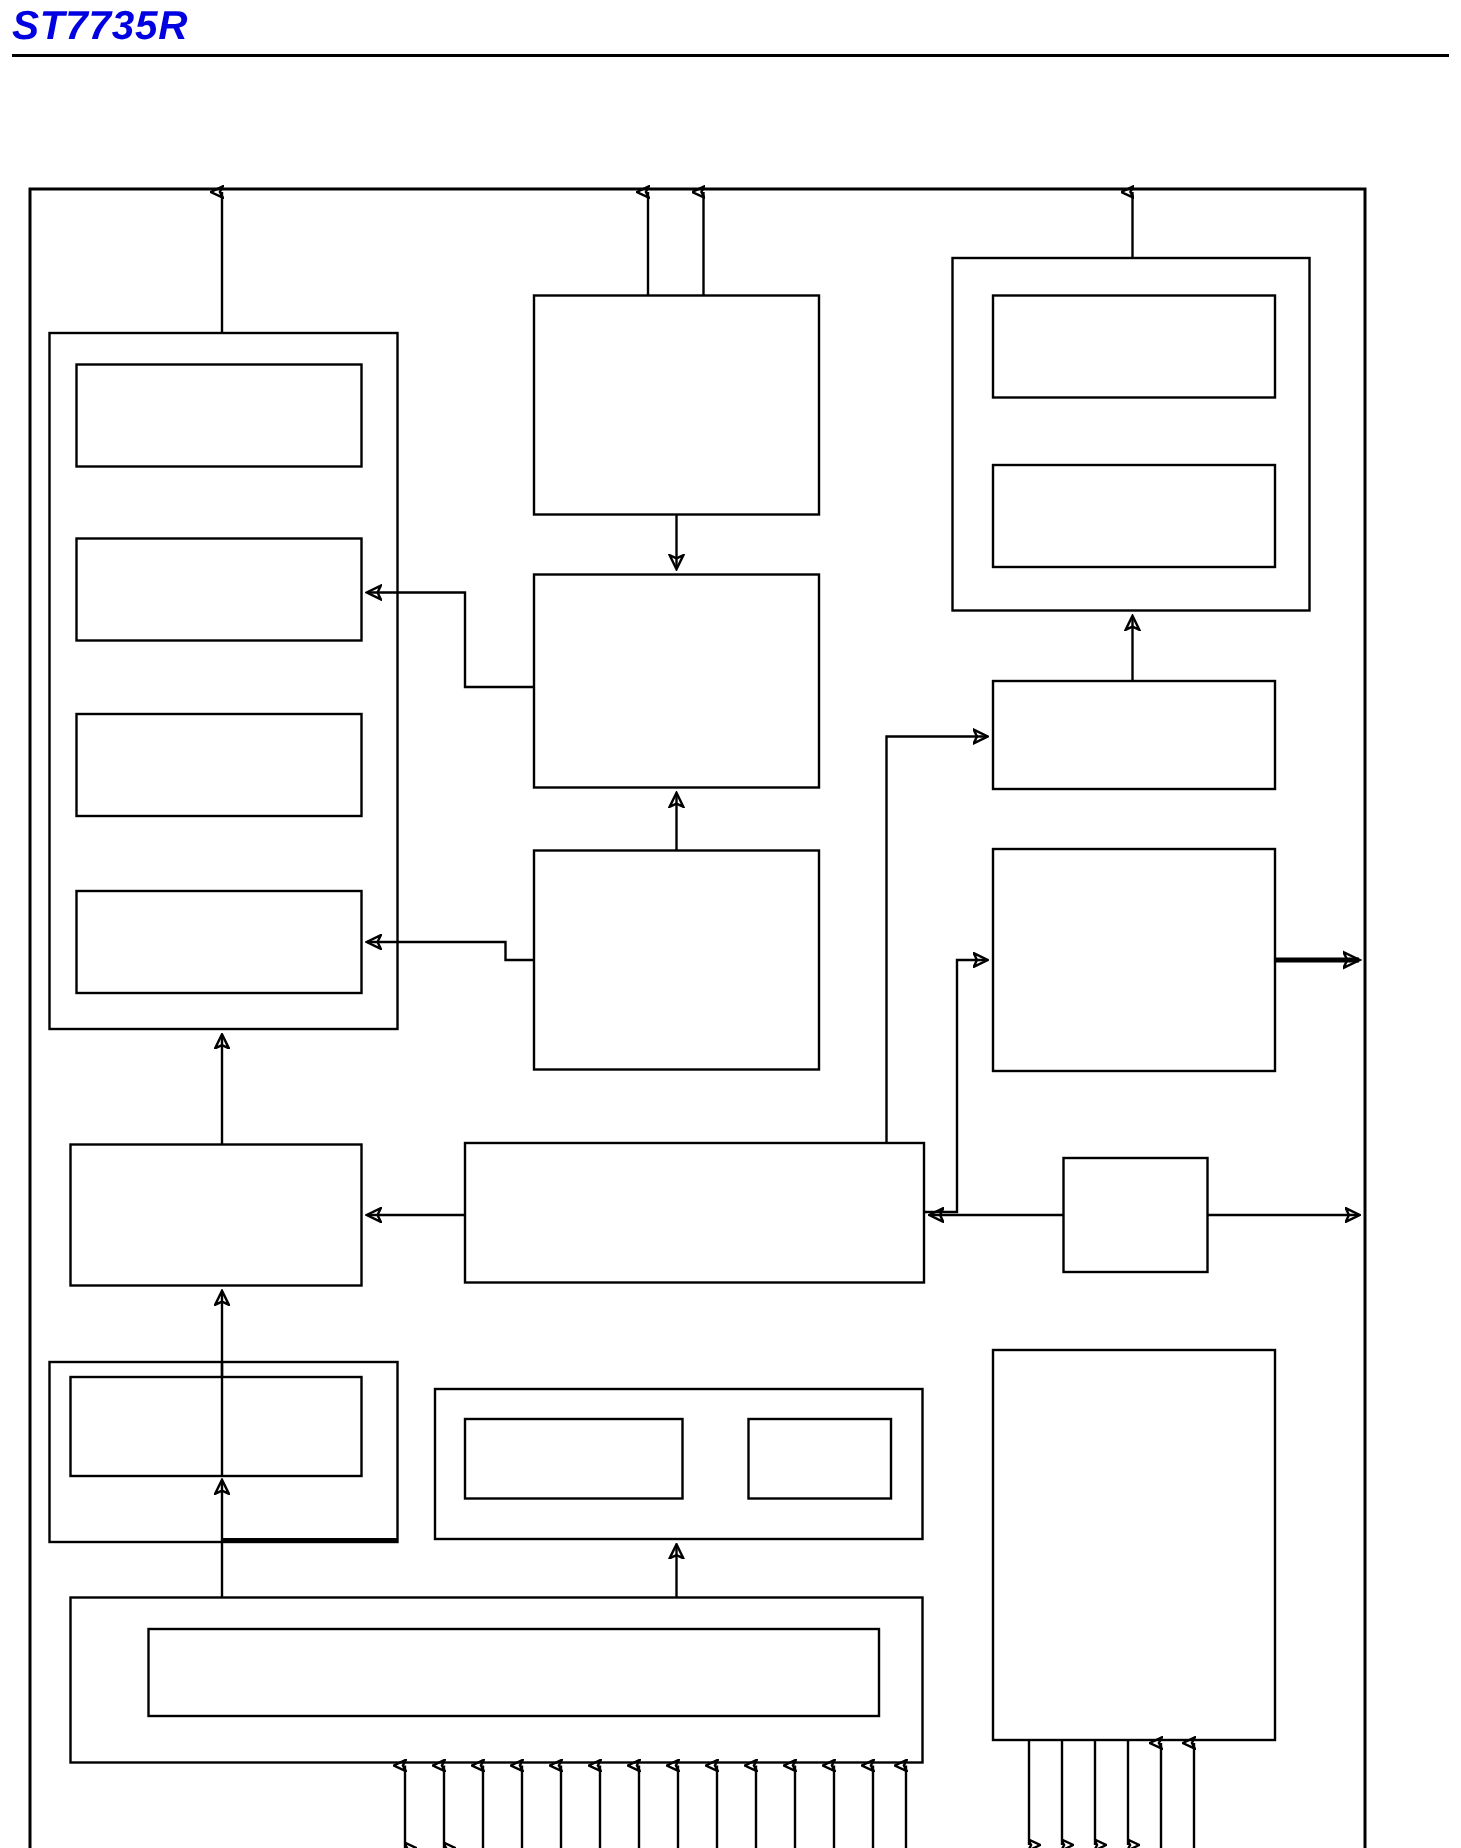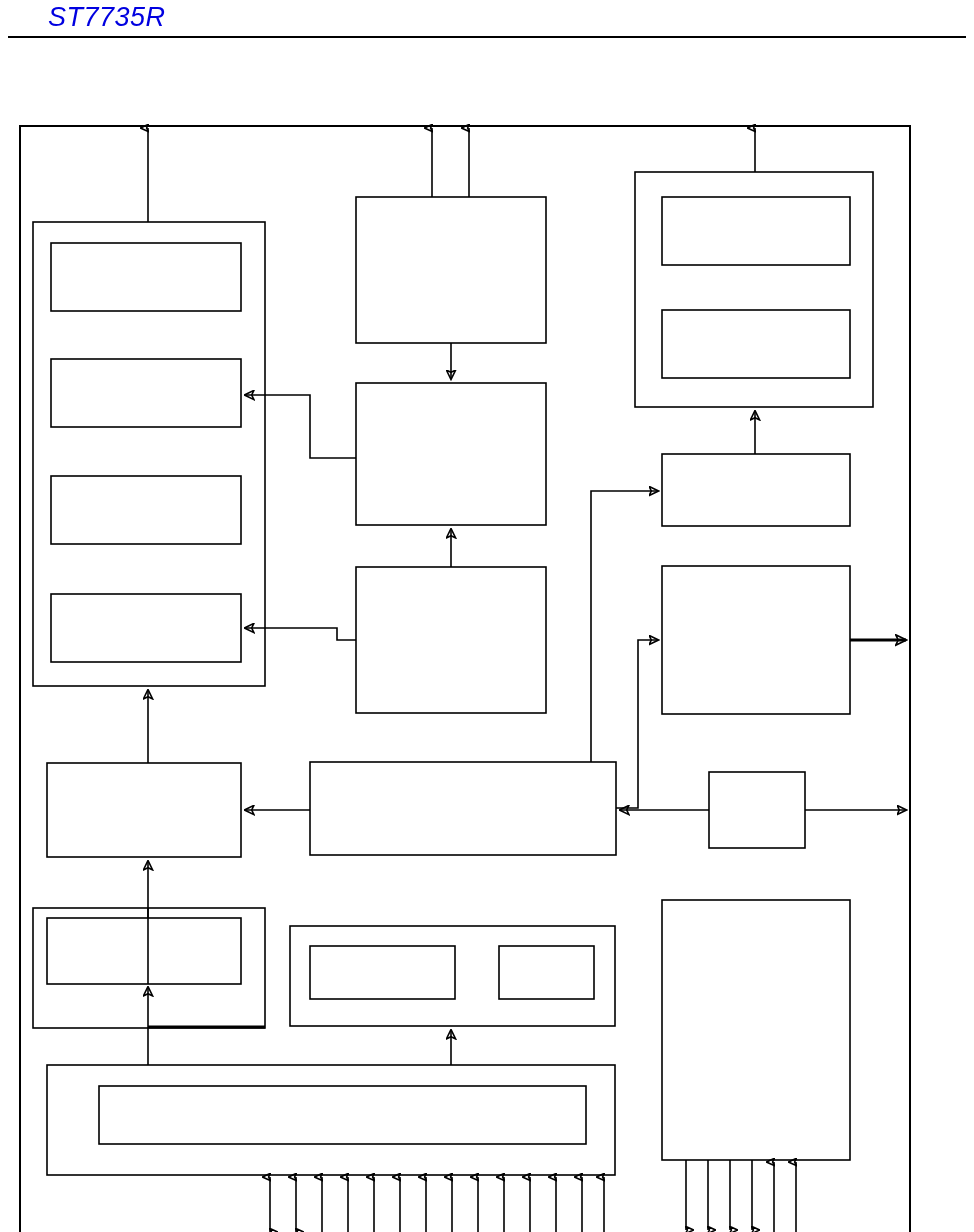--- a/index.html
+++ b/index.html
@@ -26,27 +26,26 @@
     left: 0;
     top: 0;
     width: 974px;
     height: 46px;
   }
   .header-title {
     position: absolute;
     left: 8px;
     top: 2px;
     font-size: 27px;
-    font-weight: normal;
+    font-weight: bold;
     font-style: italic;
     font-family: "Liberation Sans", sans-serif;
     color: #0000e0;
     letter-spacing: 0.5px;
     white-space: nowrap;
-    margin-left: 40px;
   }
   .header-rule {
     position: absolute;
     left: 8px;
     top: 36px;
     width: 958px;
     height: 0;
     border-top: 2px solid #000000;
   }
   

